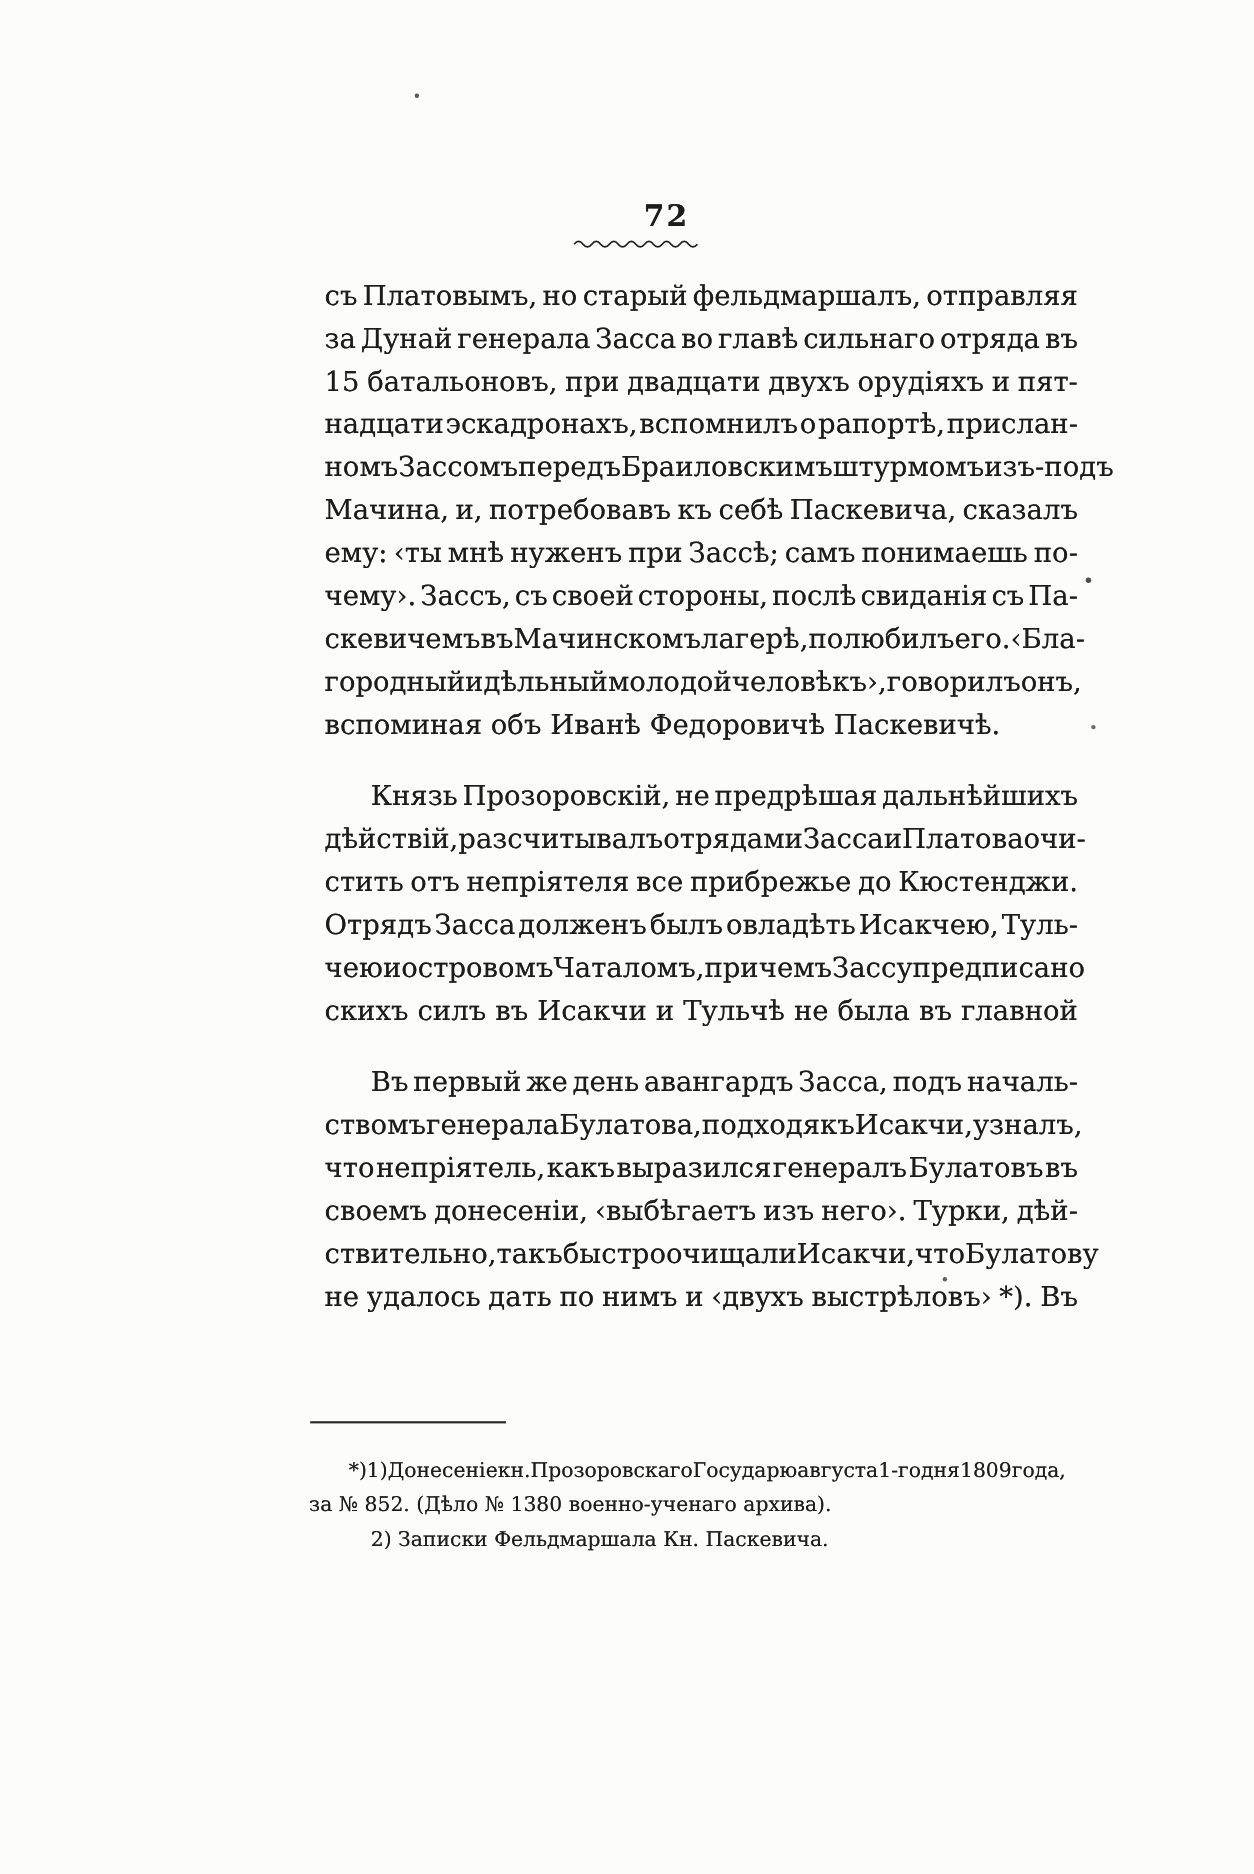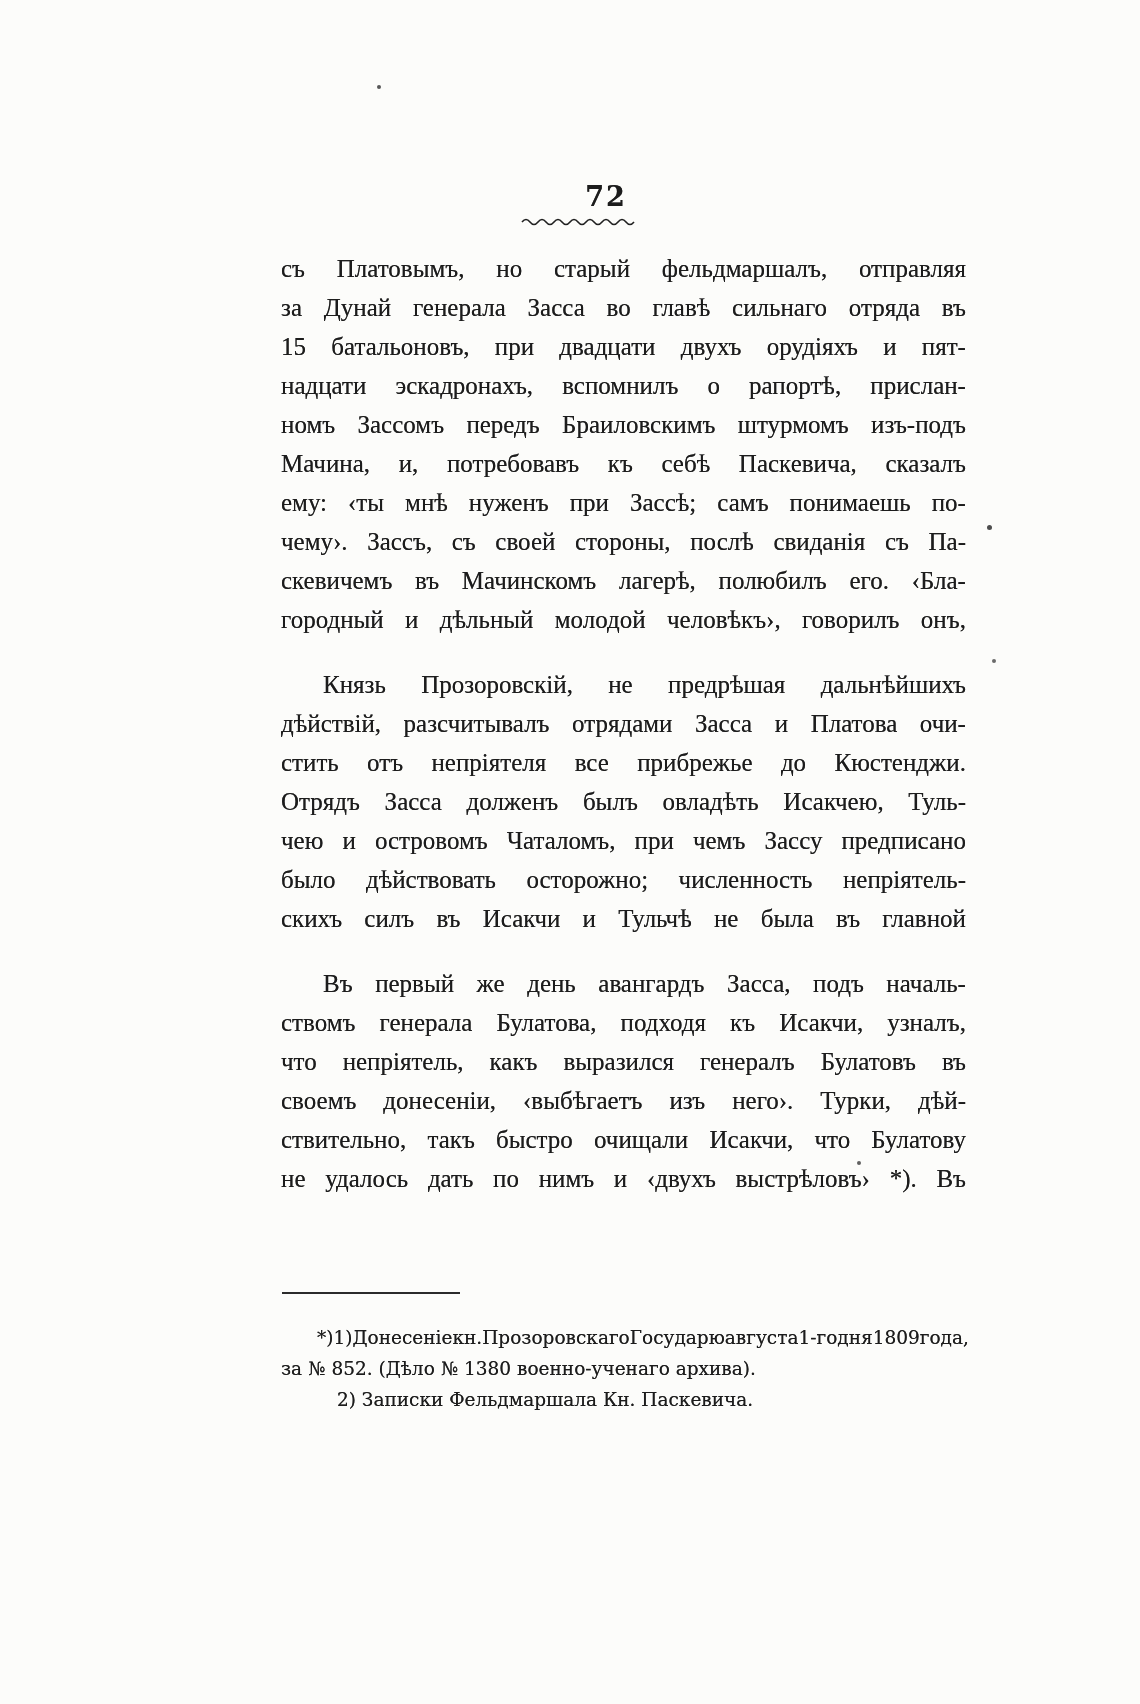--- a/index.html
+++ b/index.html
@@ -14,23 +14,22 @@
   .pagenum {
     position:absolute; top:181px; left:586px;
     transform:translateX(-50%);
     font-size:27px; font-weight:bold; letter-spacing:2px;
     text-shadow:0 0 .6px rgba(20,20,20,.7);
     margin-left:20px;
   }
   .squiggle { position:absolute; top:216px; left:580px; transform:translateX(-50%); }
 
   .main {
-    position:absolute; top:249px; left:281px; width:685px;
+    position:absolute; top:249px; left:295px; width:685px;
     font-size:25px;
-    font-family:Liberation Serif, serif;
   }
   .line {
     height:39px; line-height:39px; white-space:nowrap;
     text-shadow:0 0 .6px rgba(20,20,20,.72);
   }
   .just { display:flex; justify-content:space-between; }
   .main .ind1 { padding-left:42px;margin-top:26px; }
 
   .fnrule {
     position:absolute; top:1292px; left:282px;
@@ -149,20 +148,21 @@
       </div>
       <div class="line just">
         <span>городный</span>
         <span>и</span>
         <span>дѣльный</span>
         <span>молодой</span>
         <span>человѣкъ›,</span>
         <span>говорилъ</span>
         <span>онъ,</span>
       </div>
+      <div class="line">вспоминая объ Иванѣ Федоровичѣ Паскевичѣ.</div>
       <div class="line ind1 just">
         <span>Князь</span>
         <span>Прозоровскій,</span>
         <span>не</span>
         <span>предрѣшая</span>
         <span>дальнѣйшихъ</span>
       </div>
       <div class="line just">
         <span>дѣйствій,</span>
         <span>разсчитывалъ</span>
@@ -192,27 +192,20 @@
       </div>
       <div class="line just">
         <span>чею</span>
         <span>и</span>
         <span>островомъ</span>
         <span>Чаталомъ,</span>
         <span>при</span>
         <span>чемъ</span>
         <span>Зассу</span>
         <span>предписано</span>
-      </div>
-      <div class="line just">
-        <span>было</span>
-        <span>дѣйствовать</span>
-        <span>осторожно;</span>
-        <span>численность</span>
-        <span>непріятель-</span>
       </div>
       <div class="line just">
         <span>скихъ</span>
         <span>силъ</span>
         <span>въ</span>
         <span>Исакчи</span>
         <span>и</span>
         <span>Тульчѣ</span>
         <span>не</span>
         <span>была</span>

